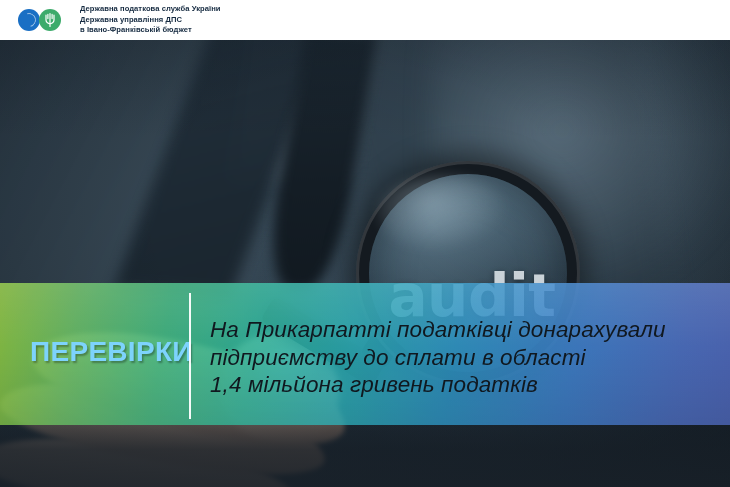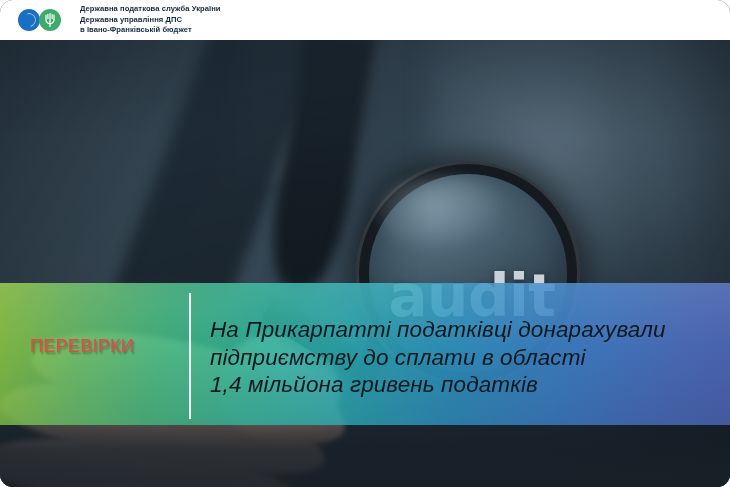--- a/index.html
+++ b/index.html
@@ -9,21 +9,20 @@
     background:#ffffff;
     font-family:"Liberation Sans", sans-serif;
     overflow:hidden;
   }
 
   .page {
     position:relative;
     width:730px; height:487px;
     overflow:hidden;
     background:#1d2630;
-    border-radius:13px;
   }
 
   
   .header {
     position:absolute;
     left:0; top:0;
     width:730px; height:40px;
     background:#ffffff;
     display:flex;
     align-items:center;
@@ -275,23 +274,23 @@
   .banner-sheen {
     position:absolute; inset:0;
     background:linear-gradient(to bottom, rgba(255,255,255,.10) 0%, rgba(255,255,255,0) 45%, rgba(0,0,0,.08) 100%);
     pointer-events:none;
   }
 
   .category {
     position:absolute;
     left:30px; top:336px;
     width:150px;
-    color:#ef4444;
-    font-size:18px;
-    font-weight:normal;
+    color:#7dd3fc;
+    font-size:28px;
+    font-weight:bold;
     letter-spacing:.3px;
     text-shadow:1.5px 1.5px 2px rgba(0,0,0,.30);
     z-index:30;
     white-space:nowrap;
   }
 
   .divider {
     position:absolute;
     left:189px; top:293px;
     width:2px; height:126px;

